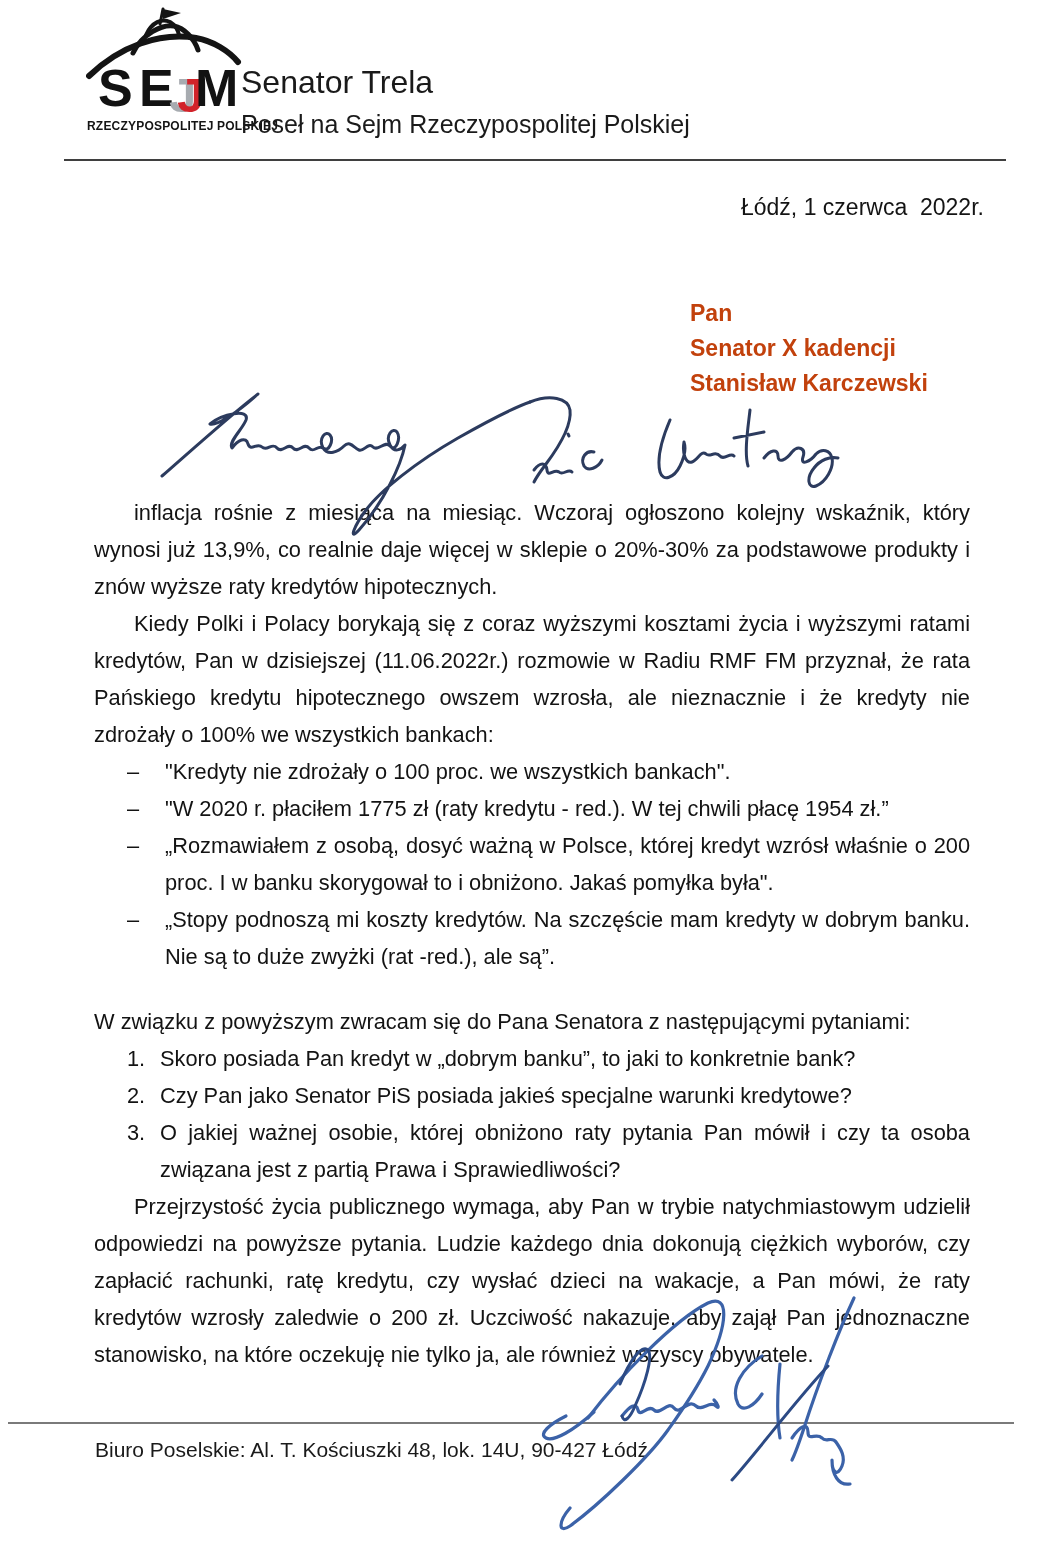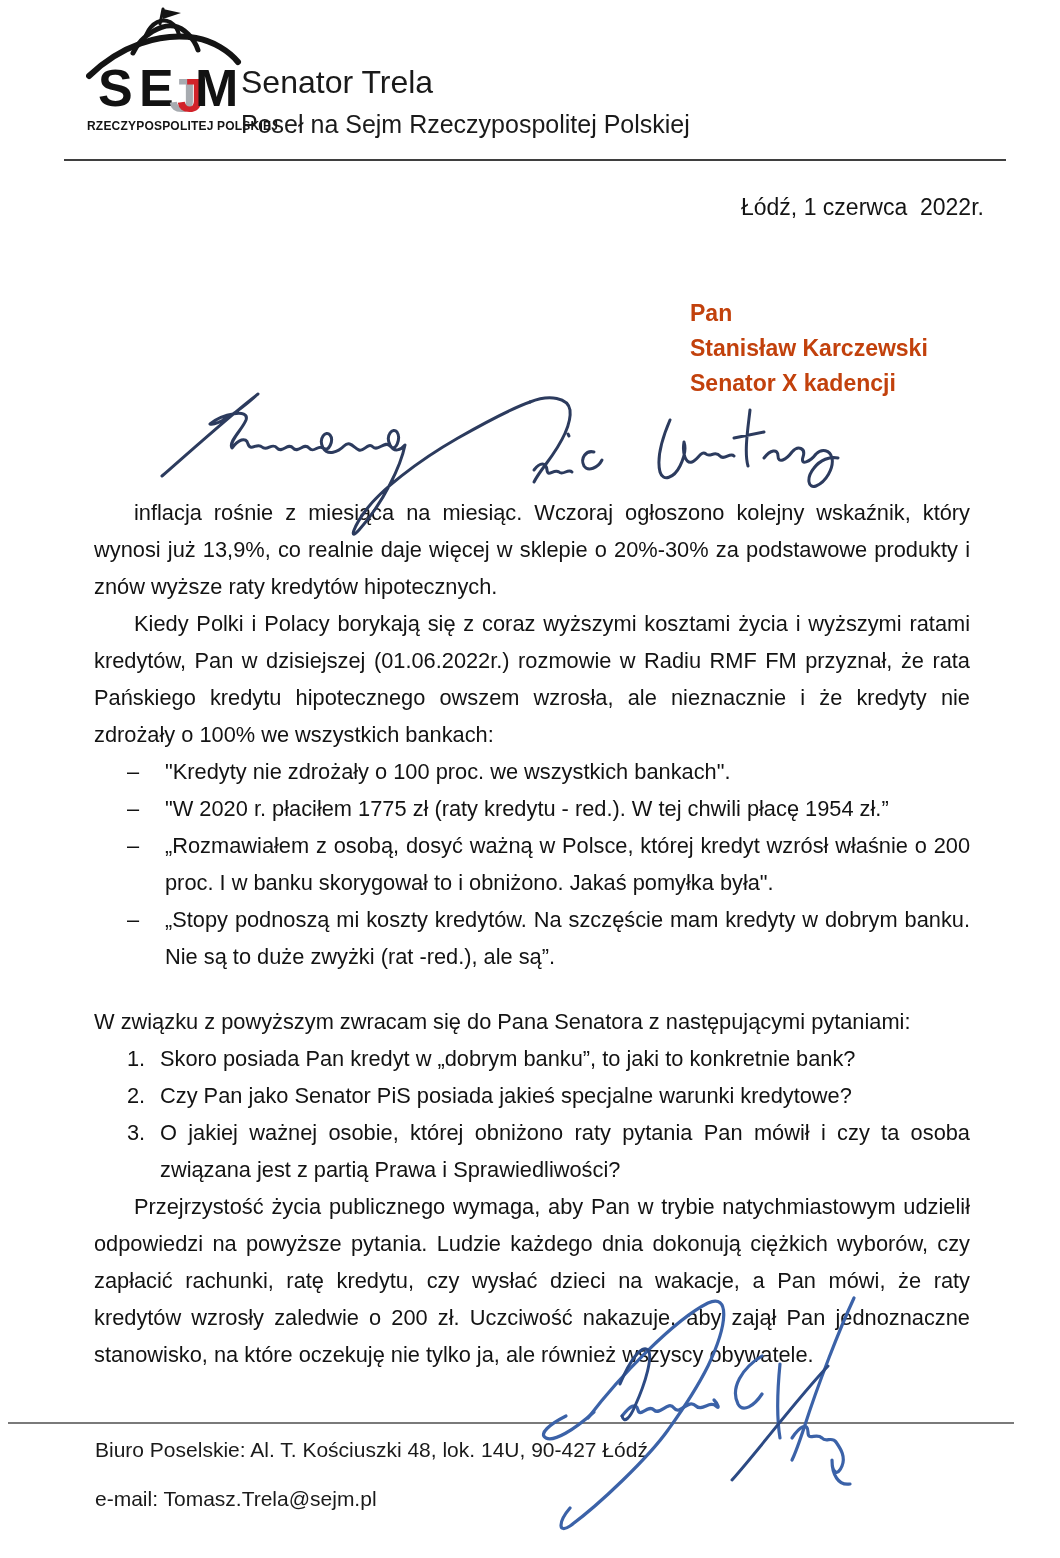--- a/index.html
+++ b/index.html
@@ -70,35 +70,35 @@
     </div>
     <div class="logo-sub">RZECZYPOSPOLITEJ POLSKIEJ</div>
   </div>
   <div class="lh-name">Senator Trela</div>
   <div class="lh-role">Poseł na Sejm Rzeczypospolitej Polskiej</div>
   <div class="rule-top"></div>
 
   <div class="dateline">Łódź, 1 czerwca  2022r.</div>
   <div class="recipient">
       <div class="r-line">Pan</div>
+      <div class="r-line">Senator X kadencji</div>
       <div class="r-line">Stanisław Karczewski</div>
-      <div class="r-line">Senator X kadencji</div>
     </div>
 
   <svg class="hand-greeting" width="700" height="168" viewBox="0 0 700 168">
     <g fill="none" stroke="#2c3b5e" stroke-width="3" stroke-linecap="round" stroke-linejoin="round">
       <path d="M 4 86 C 36 58 76 22 100 4 C 78 24 58 36 52 34 C 64 24 92 18 88 30 C 84 40 70 52 74 58 C 80 50 88 46 90 54 C 93 62 99 52 104 57 C 109 62 114 52 119 58 C 124 64 130 52 135 58 C 140 64 146 52 151 58 C 156 64 160 54 165 58 C 171 63 176 50 172 45 C 168 40 160 48 165 58 C 170 66 180 62 186 56 C 192 50 196 58 201 60 C 206 62 210 52 215 57 C 220 62 227 50 232 56 C 238 63 243 48 239 42 C 235 37 227 45 232 55 C 236 63 243 60 247 55 C 243 75 226 112 201 140 C 190 152 196 136 208 120 C 222 101 258 72 300 48 C 330 31 355 18 372 12"></path>
       <path d="M 372 12 C 392 4 410 8 412 20 C 414 36 400 58 388 74 C 382 82 378 88 376 92 M 376 80 C 382 72 388 72 389 80 C 390 88 396 78 401 82 C 405 86 410 78 414 82 M 410 44 L 411 46 M 436 62 C 428 60 422 68 426 76 C 430 82 440 78 444 70"></path>
       <path d="M 512 30 C 506 44 498 66 502 82 C 505 92 516 88 522 76 C 527 66 528 58 526 52 C 524 64 528 74 534 72 C 540 70 543 60 548 64 C 552 68 557 60 562 66 C 566 71 572 62 576 66 M 592 20 C 590 38 586 62 590 76 M 576 48 L 606 42 M 606 68 C 612 60 620 58 620 66 C 620 74 628 70 634 62 C 640 55 648 58 645 67 C 642 76 652 72 658 64 C 664 58 672 60 674 68 C 676 78 668 92 658 96 C 650 99 648 88 656 78 C 662 70 672 66 680 68"></path>
     </g>
   </svg>
 
   <div class="body-text">
     <p>inflacja rośnie z miesiąca na miesiąc. Wczoraj ogłoszono kolejny wskaźnik, który wynosi już 13,9%, co realnie daje więcej w sklepie o 20%-30% za podstawowe produkty i znów wyższe raty kredytów hipotecznych.</p>
-    <p>Kiedy Polki i Polacy borykają się z coraz wyższymi kosztami życia i wyższymi ratami kredytów, Pan w dzisiejszej (01.06.2022r.) rozmowie w Radiu RMF FM przyznał, że rata Pańskiego kredytu hipotecznego owszem wzrosła, ale nieznacznie i że kredyty nie zdrożały o 100% we wszystkich bankach:</p>
+    <p>Kiedy Polki i Polacy borykają się z coraz wyższymi kosztami życia i wyższymi ratami kredytów, Pan w dzisiejszej (11.06.2022r.) rozmowie w Radiu RMF FM przyznał, że rata Pańskiego kredytu hipotecznego owszem wzrosła, ale nieznacznie i że kredyty nie zdrożały o 100% we wszystkich bankach:</p>
     <div class="hlist">
         <div class="li">
         <span class="marker">–</span>
         <span class="li-text">"Kredyty nie zdrożały o 100 proc. we wszystkich bankach".</span>
       </div>
         <div class="li">
         <span class="marker">–</span>
         <span class="li-text">"W 2020 r. płaciłem 1775 zł (raty kredytu - red.). W tej chwili płacę 1954 zł.”</span>
       </div>
         <div class="li">
@@ -138,15 +138,14 @@
       <path d="M 384 10 C 370 40 348 96 334 140 C 328 158 324 168 322 172 M 322 150 C 330 138 338 134 338 144 C 338 154 346 144 352 150 C 356 155 362 148 366 154 C 370 160 376 168 372 178 C 368 188 362 186 362 172 C 362 186 368 198 380 196"></path>
     </g>
     <g fill="none" stroke="#2c4a84" stroke-width="3" stroke-linecap="round">
       <path d="M 150 96 C 160 72 172 56 178 62 C 183 68 176 94 165 118 C 160 130 154 136 152 128"></path>
       <path d="M 262 192 C 292 158 326 112 358 78"></path>
     </g>
   </svg>
 
   <div class="rule-bottom"></div>
   <div class="f-office">Biuro Poselskie: Al. T. Kościuszki 48, lok. 14U, 90-427 Łódź</div>
-  <div class="f-email">e-mail: Tomasz.Trela@sejm.pl</div>
 
 </div>
 
 </body></html>

